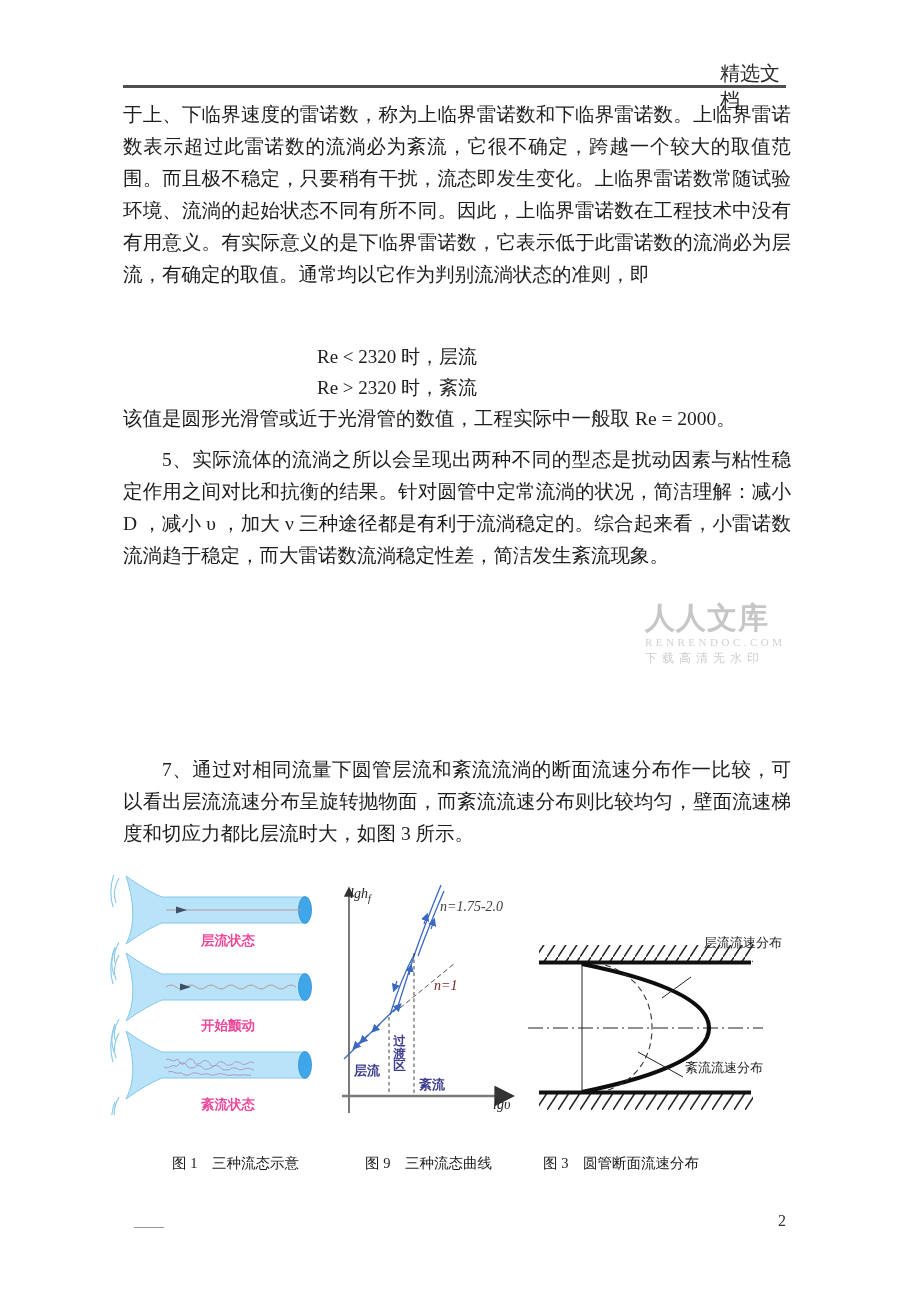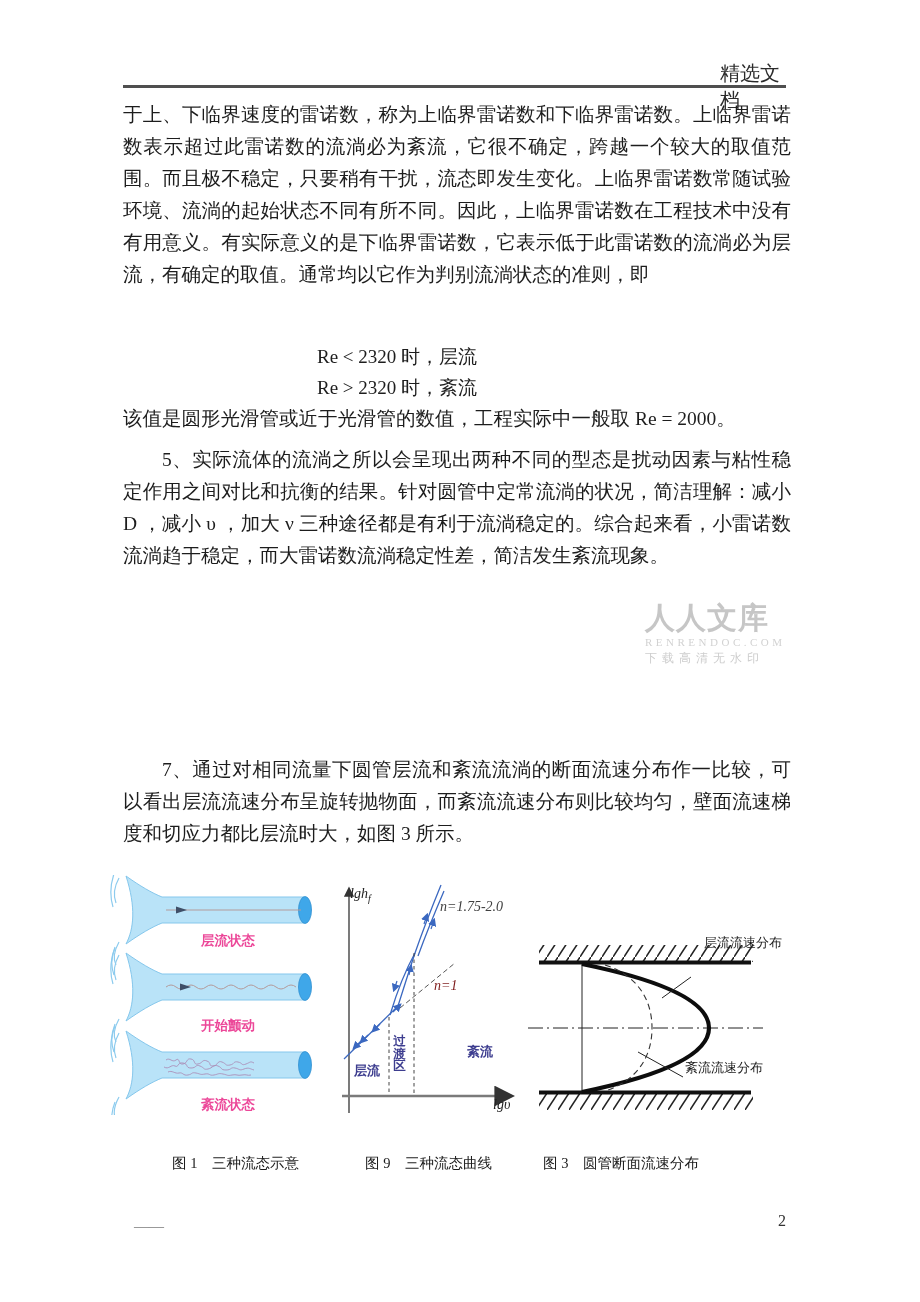--- a/index.html
+++ b/index.html
@@ -32,21 +32,21 @@
   .fl1{left:193px;top:932px;} .fl2{left:193px;top:1017px;} .fl3{left:193px;top:1096px;}
   .axlab{position:absolute;font-style:italic;font-size:14px;color:#222;z-index:3;}
   .lghf{left:350px;top:886px;} .lghf sub{font-size:10px;}
   .lgv{left:493px;top:1097px;}
   .slope-top{position:absolute;left:440px;top:899px;font-style:italic;font-size:14px;color:#404040;z-index:3;}
   .slope-mid{position:absolute;left:434px;top:978px;font-style:italic;font-size:14px;color:#7f1d1d;z-index:3;}
   .region{position:absolute;font-family:"Liberation Sans","DejaVu Sans",sans-serif;
           font-weight:bold;font-size:13px;color:#3d3d8f;z-index:3;}
   .r-laminar{left:354px;top:1062px;}
   .r-trans{left:392px;top:1035px;width:15px;line-height:12.6px;font-size:12.5px;word-break:break-all;text-align:center;font-family:Liberation Serif, serif;}
-  .r-turb{left:419px;top:1043px;margin-left:48px;}
+  .r-turb{left:419px;top:1076px;}
   .f3lab{position:absolute;font-size:13px;color:#1a1a1a;z-index:3;}
   .f3l1{left:688px;top:934px;margin-left:16px;} .f3l2{left:685px;top:1059px;}
   .caption{position:absolute;top:1154px;font-size:14.5px;color:#1a1a1a;z-index:2;}
   .cap1{left:172px;} .cap2{left:365px;} .cap3{left:543px;}
   
   .footer-mark{position:absolute;left:134px;top:1218px;font-size:15px;color:#777;z-index:2;}
   .page-number{position:absolute;left:778px;top:1212px;font-size:16px;color:#333;z-index:2;}
 </style>
 </head>
 <body>

